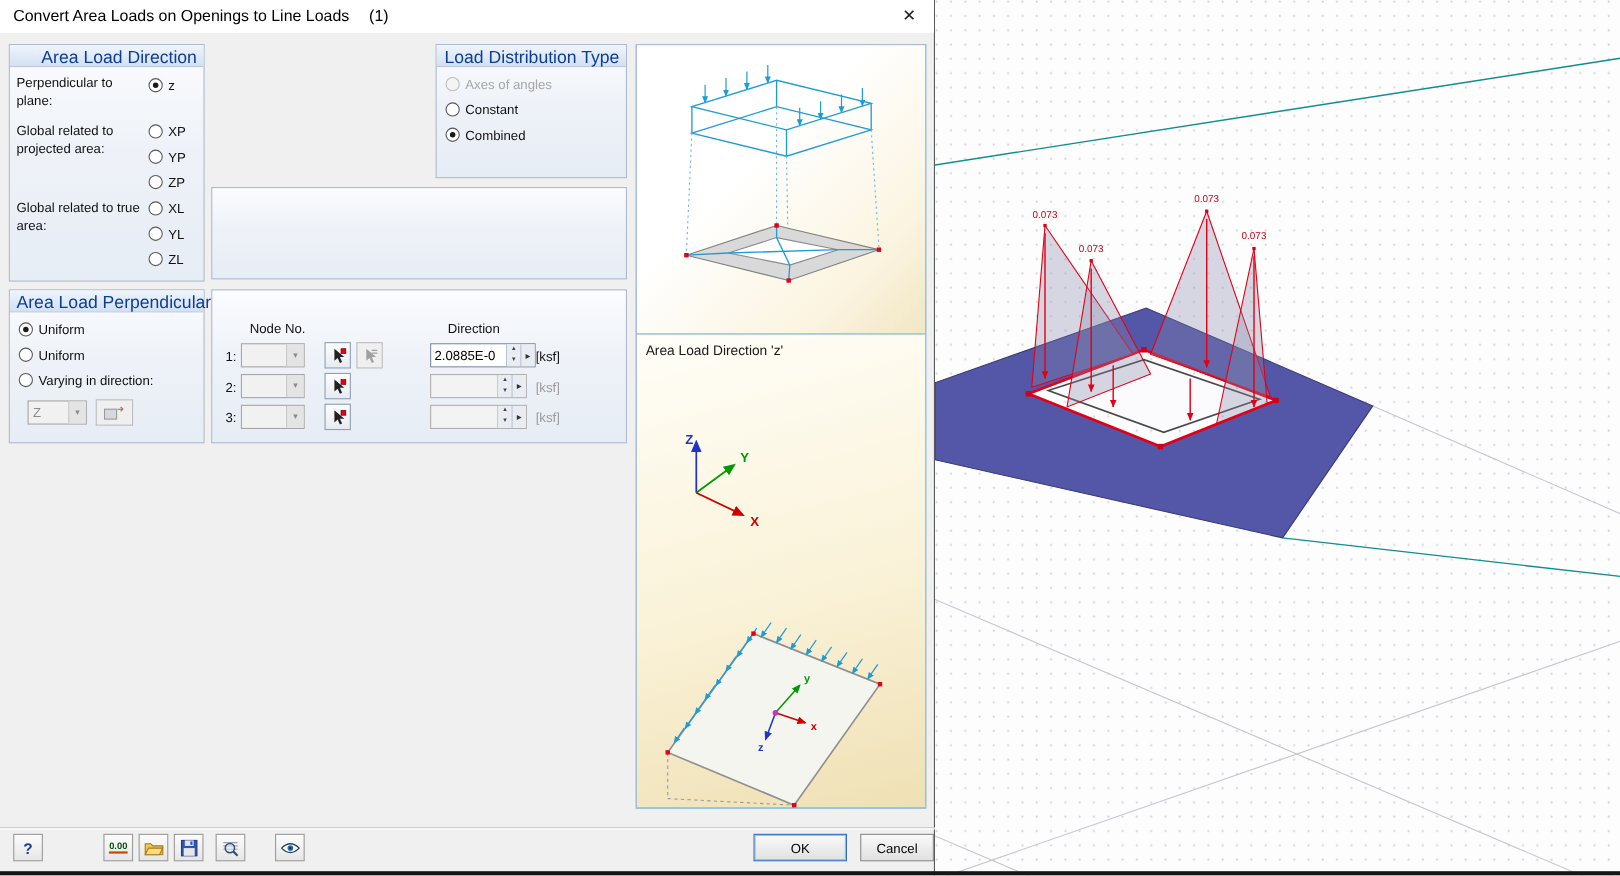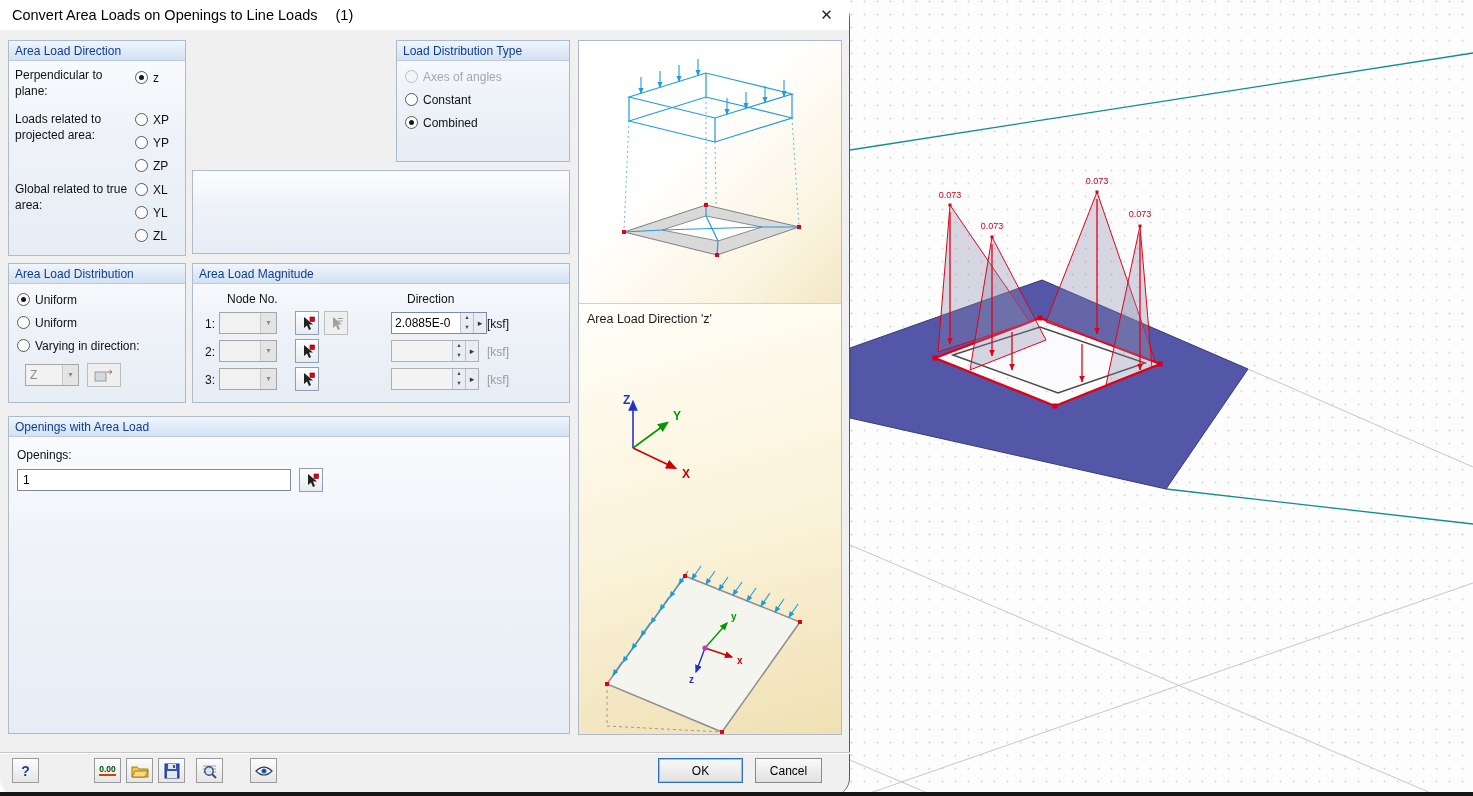--- a/index.html
+++ b/index.html
@@ -2,31 +2,31 @@
 <html><head>
 <meta charset="utf-8">
 <style>
   * { margin:0; padding:0; box-sizing:border-box; }
   html,body { width:1473px; height:796px; overflow:hidden; background:#fff;
     font-family:"Liberation Sans", sans-serif; font-size:12px; color:#111; }
   .stage { position:relative; width:1473px; height:796px; }
 
   
   .dialog { position:absolute; left:0; top:0; width:850px; height:796px;
-    background:#f0f0f0; border-right:1px solid #5a5a5a;border-radius:18px; }
+    background:#f0f0f0; border-right:1px solid #5a5a5a; }
   .titlebar { position:absolute; left:0; top:0; right:0; height:30px; background:#fff; }
   .title { position:absolute; left:12px; top:7px; font-size:14.5px; color:#000; white-space:nowrap; }
   .title .cnt { margin-left:18px; }
   .close-btn { position:absolute; right:0; top:0; width:45px; height:30px; border:none;
     background:transparent; font-size:15px; line-height:30px; text-align:center; cursor:pointer; color:#222; }
 
   .grp { position:absolute; border:1px solid #aebbce;
     background:linear-gradient(180deg,#fbfcfe 0%,#eef2f8 45%,#e7edf5 100%); }
   .grp-h { height:20px; background:linear-gradient(180deg,#eff5fc,#d2e1f2);
-    border-bottom:1px solid #bccadc; color:#0e3d96; padding:3px 6px 0; font-size:12px; white-space:nowrap; }
+    border-bottom:1px solid #bccadc; color:#0e3d96; padding:3px 6px 0; font-size:16px; white-space:nowrap;text-align:right; }
   .lbl { position:absolute; line-height:16px; }
   .dim { color:#9b9b9b; }
 
   .radio { position:absolute; display:flex; align-items:center; gap:5px; height:15px; white-space:nowrap; cursor:default; }
   .rb { width:13px; height:13px; border:1px solid #595959; border-radius:50%; background:#fff; position:relative; flex:0 0 13px; }
   .radio.checked .rb::after { content:""; position:absolute; left:3px; top:3px; width:5px; height:5px;
     border-radius:50%; background:#1a1a1a; }
   .radio.disabled { color:#a6a6a6;text-align:center; }
   .radio.disabled .rb { border-color:#bcbcbc; background:#f4f4f4; }
 
@@ -44,21 +44,21 @@
   .spin .smore { width:13px; border-left:1px solid #b9c2cf; background:#e9edf3; font-size:9px;
     display:flex; align-items:center; justify-content:center; color:#333; }
 
   .pick { position:absolute; width:24px; height:24px; border:1px solid #8fa0b5;
     background:linear-gradient(#fefefe,#e7ebf1); display:flex; align-items:center; justify-content:center; padding:0; cursor:pointer; }
   .pick.disabled { border-color:#bdbdbd; background:#efefef; cursor:default; }
 
   .txt { position:absolute; border:1px solid #7b8ca3; background:#fff; padding:2px 5px; font:inherit; }
 
   .btn { position:absolute; height:25px; border:1px solid #8a8a8a;
-    background:linear-gradient(#f9f9f9,#e1e1e1); font:inherit; cursor:pointer; }
+    background:linear-gradient(#f9f9f9,#e1e1e1); font:inherit; cursor:pointer;margin-left:27px; }
   .btn.default { border-color:#2f6fc2; box-shadow:inset 0 0 0 1px #9cc0e8; }
   .tbtn { position:absolute; width:27px; height:25px; border:1px solid #9b9b9b;
     background:linear-gradient(#fcfcfc,#e6e6e6); display:flex; align-items:center; justify-content:center;
     padding:0; cursor:pointer; }
   .sep { position:absolute; left:0; top:752px; width:850px; height:2px;
     border-top:1px solid #c5c5c5; border-bottom:1px solid #fff; }
 
   
   .pv { position:absolute; left:578px; top:40px; width:264px; height:695px; border:1px solid #aebbce; background:#0ea5e9; }
   .pv-top { position:absolute; left:0; top:0; right:0; height:262px;
@@ -85,21 +85,21 @@
       <button class="close-btn">✕</button>
     </div>
 
     <div class="grp" style="left:8px;top:40px;width:178px;height:216px">
       <div class="grp-h">Area Load Direction</div>
       <div class="lbl" style="left:6px;top:26px;width:116px">Perpendicular to plane:</div>
       <label class="radio checked" style="left:126px;top:29px">
         <span class="rb"></span>
         <span>z</span>
       </label>
-      <div class="lbl" style="left:6px;top:70px;width:116px">Loads related to projected area:</div>
+      <div class="lbl" style="left:6px;top:70px;width:116px">Global related to projected area:</div>
       <label class="radio" style="left:126px;top:71px">
         <span class="rb"></span>
         <span>XP</span>
       </label>
       <label class="radio" style="left:126px;top:94px">
         <span class="rb"></span>
         <span>YP</span>
       </label>
       <label class="radio" style="left:126px;top:117px">
         <span class="rb"></span>
@@ -133,21 +133,21 @@
       </label>
       <label class="radio checked" style="left:8px;top:74px">
         <span class="rb"></span>
         <span>Combined</span>
       </label>
     </div>
 
     <div class="grp" style="left:192px;top:170px;width:378px;height:84px"></div>
 
     <div class="grp" style="left:8px;top:263px;width:178px;height:140px">
-      <div class="grp-h">Area Load Distribution</div>
+      <div class="grp-h">Area Load Perpendicular</div>
       <label class="radio checked" style="left:8px;top:28px">
         <span class="rb"></span>
         <span>Uniform</span>
       </label>
       <label class="radio" style="left:8px;top:51px">
         <span class="rb"></span>
         <span>Uniform</span>
       </label>
       <label class="radio" style="left:8px;top:74px">
         <span class="rb"></span>
@@ -159,21 +159,20 @@
       </div>
       <button class="pick disabled" style="left:78px;top:99px;width:34px">
         <svg width="20" height="14" viewBox="0 0 20 14">
             <rect x="1" y="4" width="11" height="9" fill="#d4d9e0" stroke="#9a9a9a"></rect>
             <path d="M13 4 L18 4 M18 4 L15.6 2 M18 4 L15.6 6" stroke="#a96a6a" fill="none"></path>
           </svg>
       </button>
     </div>
 
     <div class="grp" style="left:192px;top:263px;width:378px;height:140px">
-      <div class="grp-h">Area Load Magnitude</div>
       <div class="lbl" style="left:34px;top:27px">Node No.</div>
       <div class="lbl" style="left:214px;top:27px">Direction</div>
 
       <div class="lbl" style="left:12px;top:52px">1:</div>
       <div class="combo" style="left:26px;top:48px;width:58px">
         <span class="cval"></span>
         <span class="carr">▾</span>
       </div>
       <button class="pick" style="left:102px;top:47px">
         <svg width="15" height="15" viewBox="0 0 15 15">
@@ -234,31 +233,20 @@
         <input class="sval" value="" style="">
         <span class="sud">
             <span>▲</span>
             <span>▼</span>
           </span>
         <span class="smore">▸</span>
       </div>
       <div class="lbl dim" style="left:294px;top:108px">[ksf]</div>
     </div>
 
-    <div class="grp" style="left:8px;top:416px;width:562px;height:318px">
-      <div class="grp-h">Openings with Area Load</div>
-      <div class="lbl" style="left:8px;top:30px">Openings:</div>
-      <input class="txt" style="left: 8px; top: 52px; width: 274px; height: 22px;" value="1">
-      <button class="pick" style="left:290px;top:51px">
-        <svg width="15" height="15" viewBox="0 0 15 15">
-            <path d="M4 1 L4 12 L7 9.4 L9 14 L11 13 L9 8.6 L13 8.6 Z" fill="#222"></path>
-            <rect x="10" y="1" width="4.5" height="4.5" fill="#e30016" stroke="#7a0000" stroke-width="0.6"></rect>
-          </svg>
-      </button>
-    </div>
 
     <div class="pv">
       <div class="pv-top">
         <svg width="252" height="252" viewBox="0 0 252 252" style="position:absolute;left:5px;top:6px">
           <defs>
             <marker id="mS1B" markerWidth="6" markerHeight="6" refX="5" refY="2.5" orient="auto">
                 <path d="M0,0 L6,2.5 L0,5 Z" fill="#1e9cd7"></path>
               </marker>
           </defs>
           <g stroke="#1e9cd7" fill="none" stroke-width="1.2">

